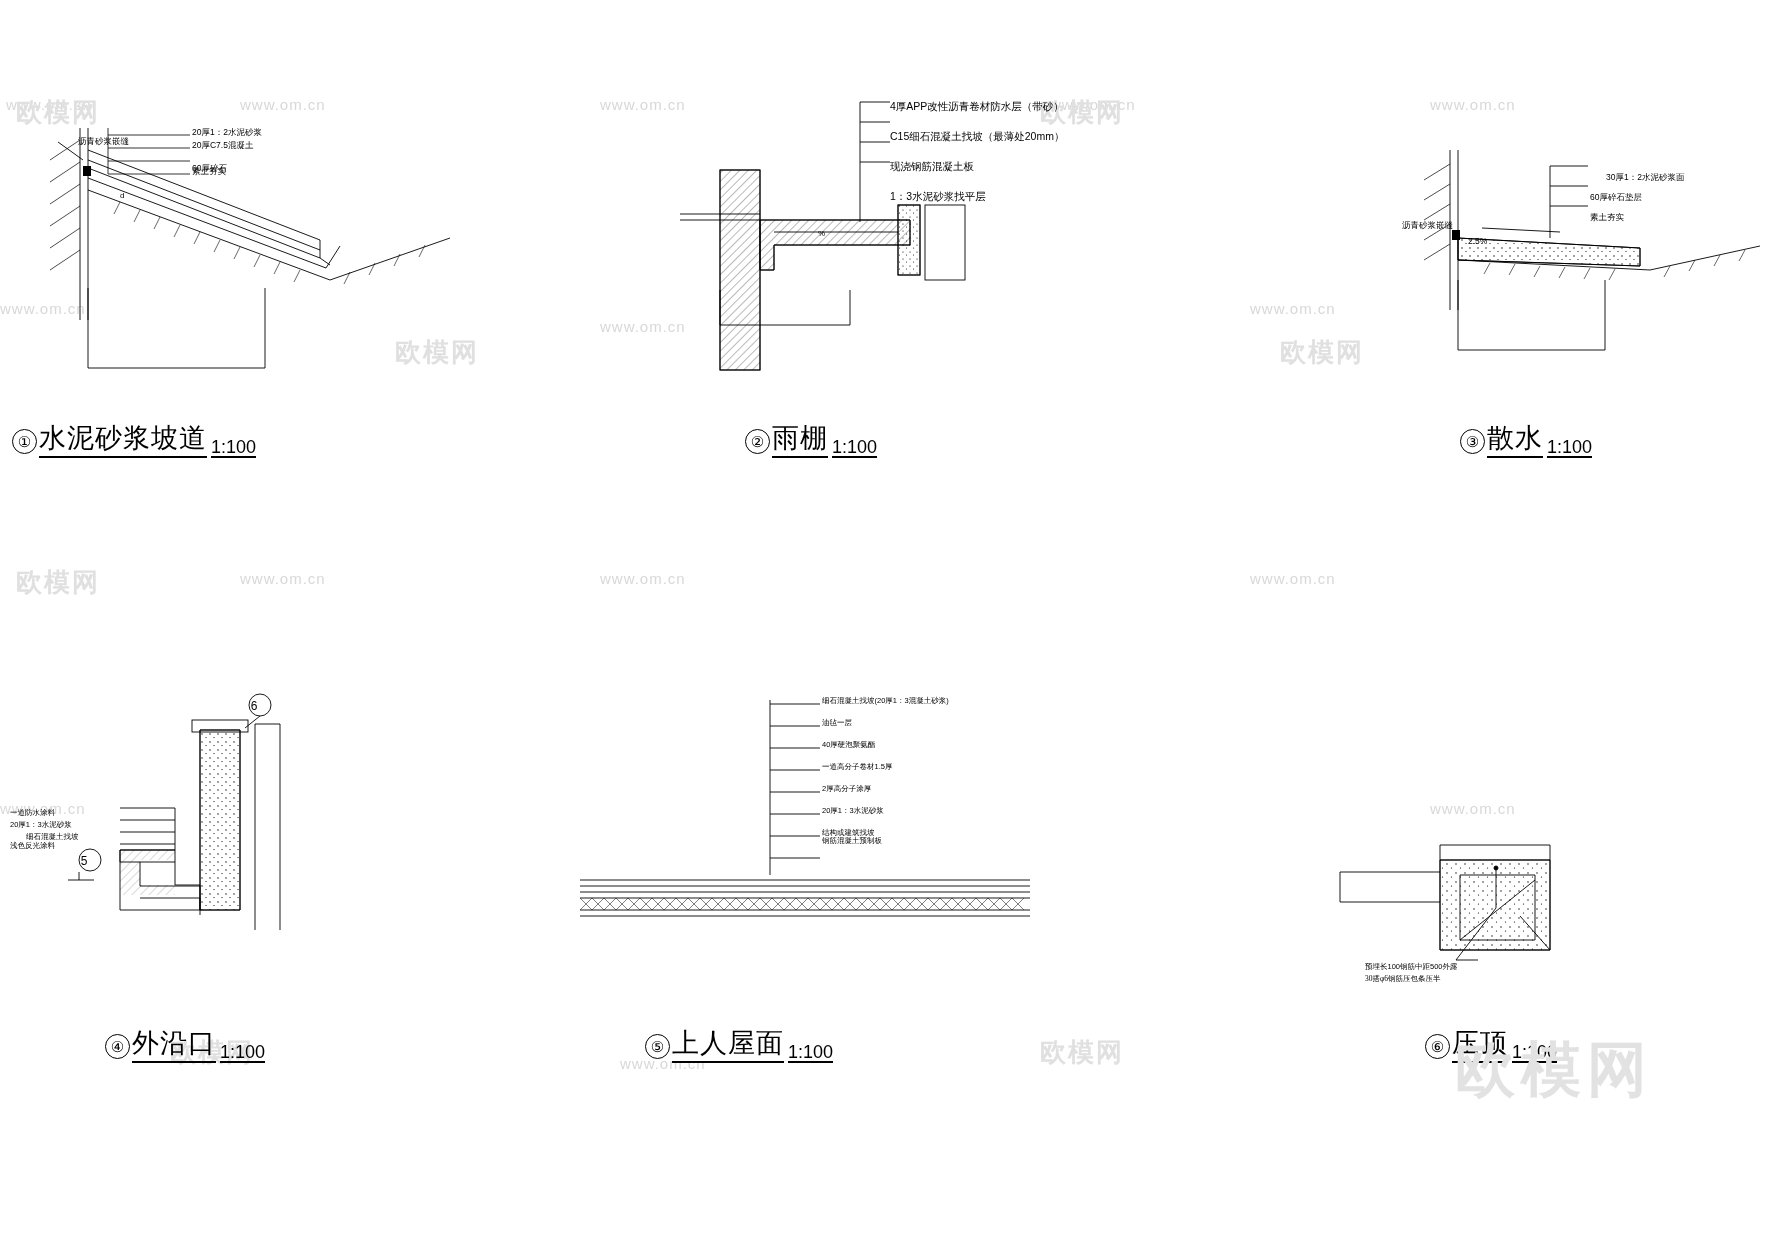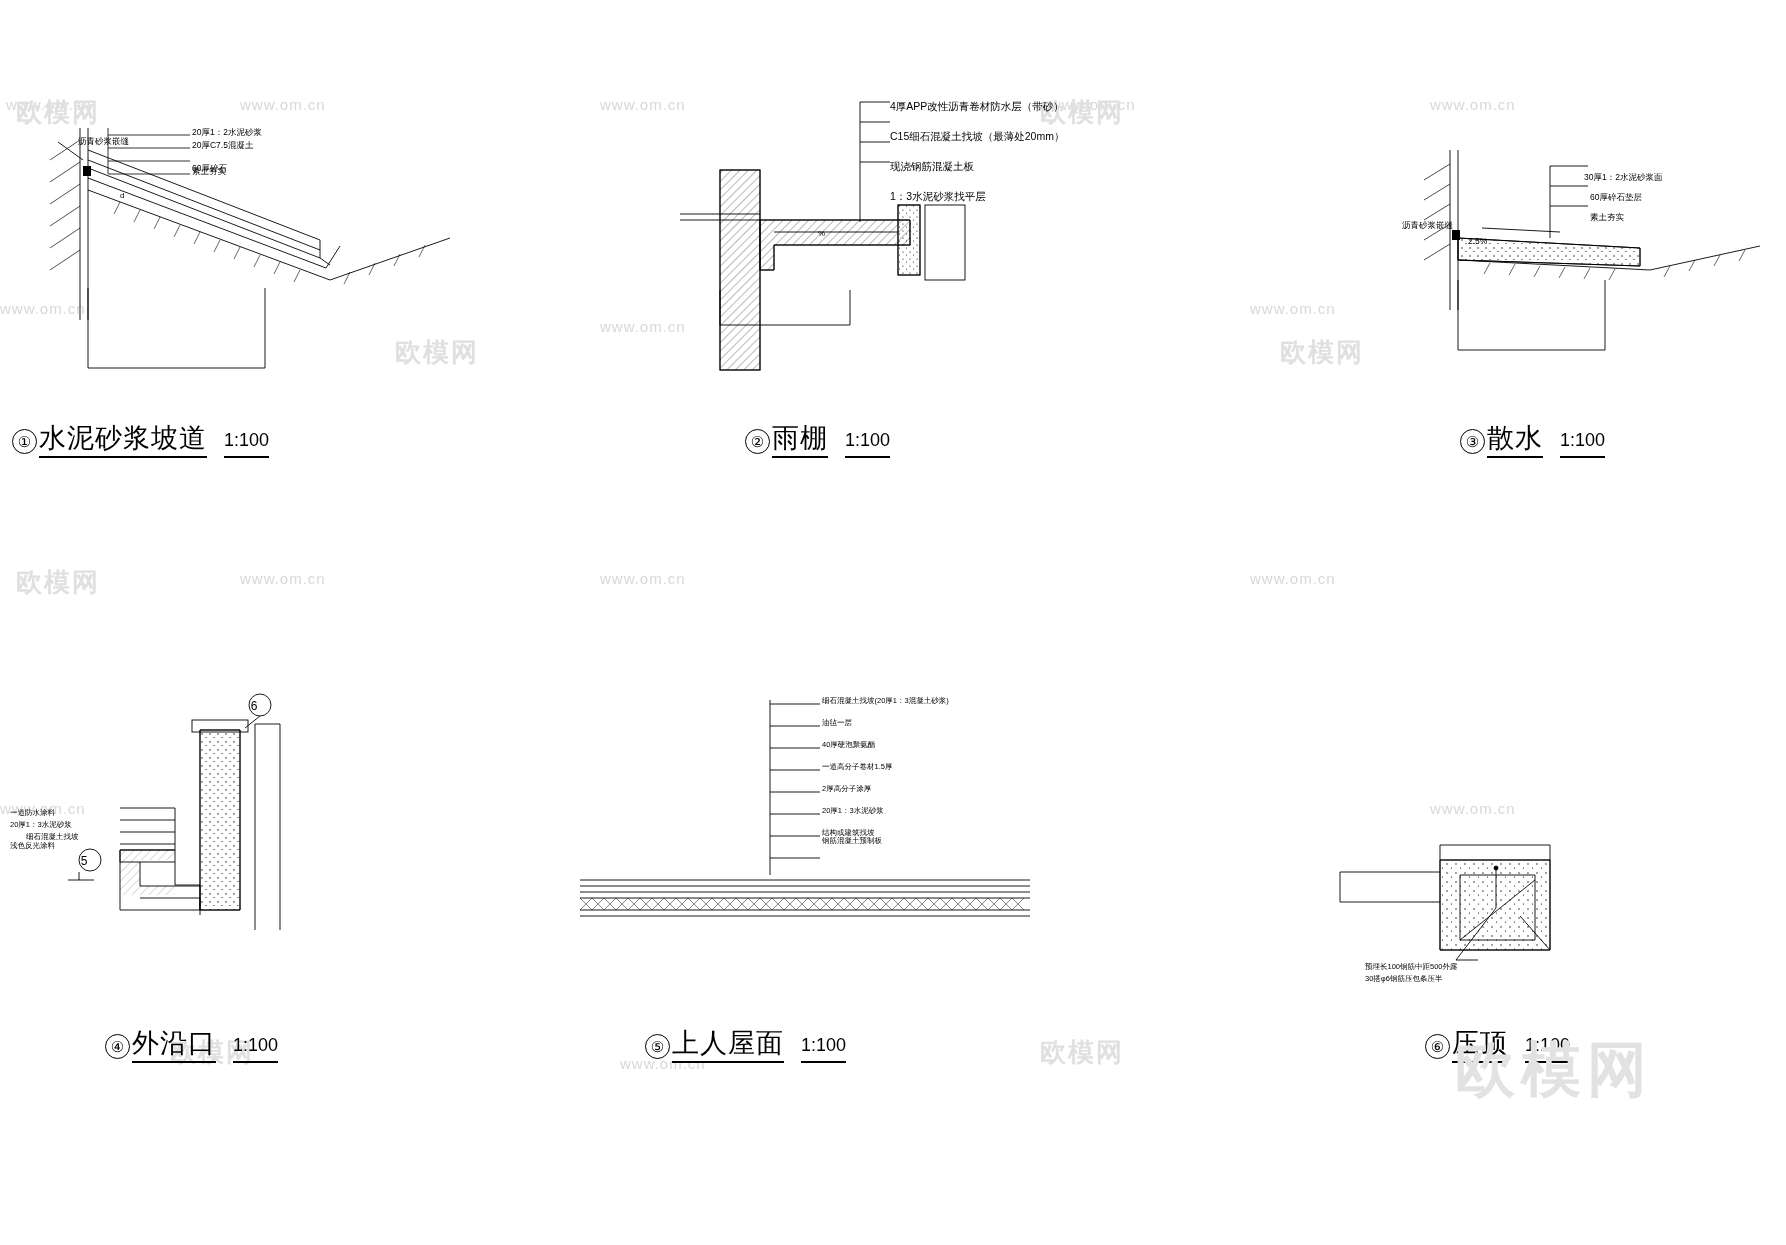--- a/index.html
+++ b/index.html
@@ -104,22 +104,22 @@
   .title-text {
     font-size: 27px;
     line-height: 1;
     border-bottom: 2px solid #000;
     padding-bottom: 4px;
     letter-spacing: 1px;
   }
   .title-scale {
     font-size: 18px;
     line-height: 1;
-    margin-left: 17px;
-    padding-bottom: 7px;
+    margin-left: 4px;
+    padding-bottom: 0;
     border-bottom: 2px solid #000;
     align-self: flex-end;
   }
 </style>
 </head>
 <body>
 
 <div class="sheet">
 
   <div class="wm" style="left:6px;  top:96px;">www.om.cn</div>
@@ -324,21 +324,21 @@
         <line x1="38" y1="130" x2="38" y2="200"></line>
         <line x1="38" y1="200" x2="185" y2="200"></line>
         <line x1="185" y1="200" x2="185" y2="130"></line>
 
         <line x1="130" y1="88" x2="130" y2="16"></line>
         <line x1="130" y1="16" x2="168" y2="16"></line>
         <line x1="130" y1="36" x2="168" y2="36"></line>
         <line x1="130" y1="56" x2="168" y2="56"></line>
       </g>
     </svg>
-    <div class="note-sm" style="left:164px; top:22px;">30厚1：2水泥砂浆面</div>
+    <div class="note-sm" style="left:186px; top:22px;">30厚1：2水泥砂浆面</div>
     <div class="note-sm" style="left:170px; top:42px;">60厚碎石垫层</div>
     <div class="note-sm" style="left:170px; top:62px;">素土夯实</div>
     <div class="note-sm" style="left:-18px; top:70px;">沥青砂浆嵌缝</div>
     <div class="note-sm" style="left:48px;  top:86px;">2.5%</div>
   </div>
 
   <div class="title-block" style="left:1460px; top:425px;">
     <span class="title-num">③</span>
     <span class="title-text">散水</span>
     <span class="title-scale">1:100</span>
@@ -553,21 +553,21 @@
         <circle cx="96" cy="78" r="2" fill="#000"></circle>
 
         <line x1="96" y1="80" x2="96" y2="118"></line>
         <line x1="96" y1="118" x2="56" y2="170"></line>
         <line x1="56" y1="170" x2="78" y2="170"></line>
 
         <line x1="120" y1="126" x2="150" y2="160"></line>
       </g>
     </svg>
     <div class="note-xs" style="left:-35px; top:172px;">预埋长100钢筋中距500外露</div>
-    <div class="note-xs" style="left:-35px; top:184px;">30搭φ6钢筋压包条压半</div>
+    <div class="note-xs" style="left:-35px; top:184px;font-family:Liberation Serif, serif;">30搭φ6钢筋压包条压半</div>
   </div>
 
   <div class="title-block" style="left:1425px; top:1030px;">
     <span class="title-num">⑥</span>
     <span class="title-text">压顶</span>
     <span class="title-scale">1:100</span>
   </div>
 
   <div class="wm-big" style="left:1455px; top:1030px;">欧模网</div>
 

